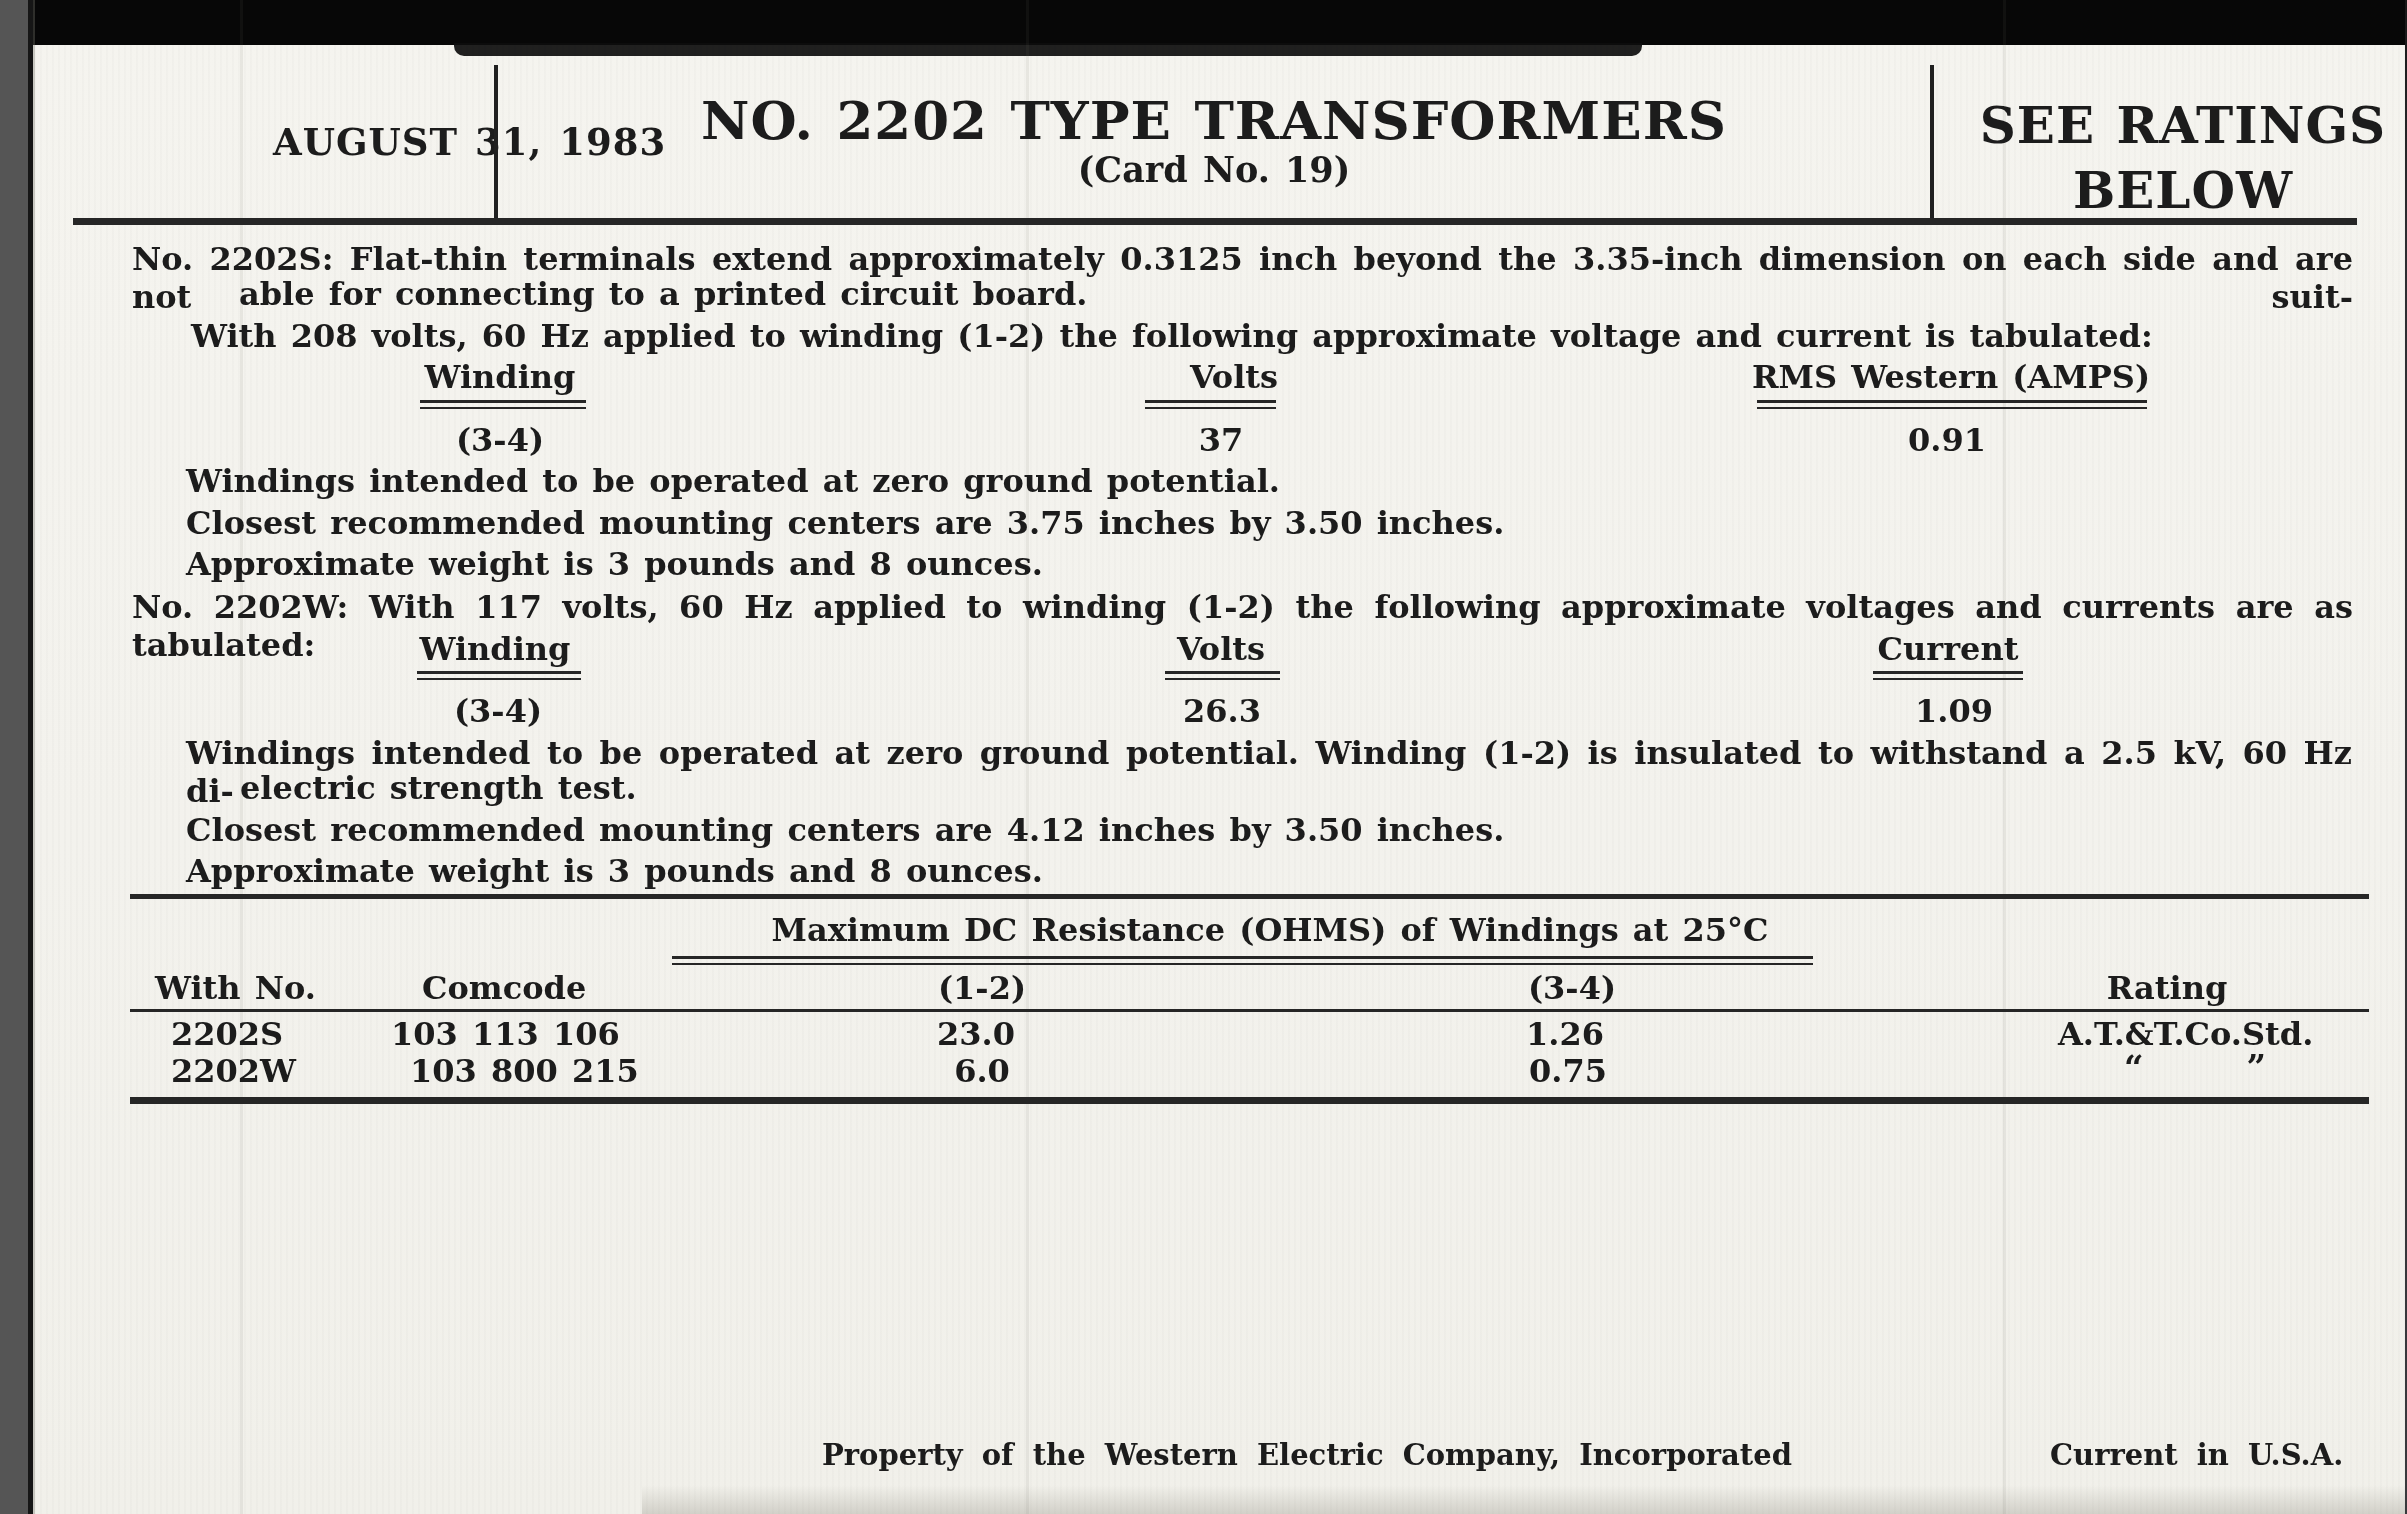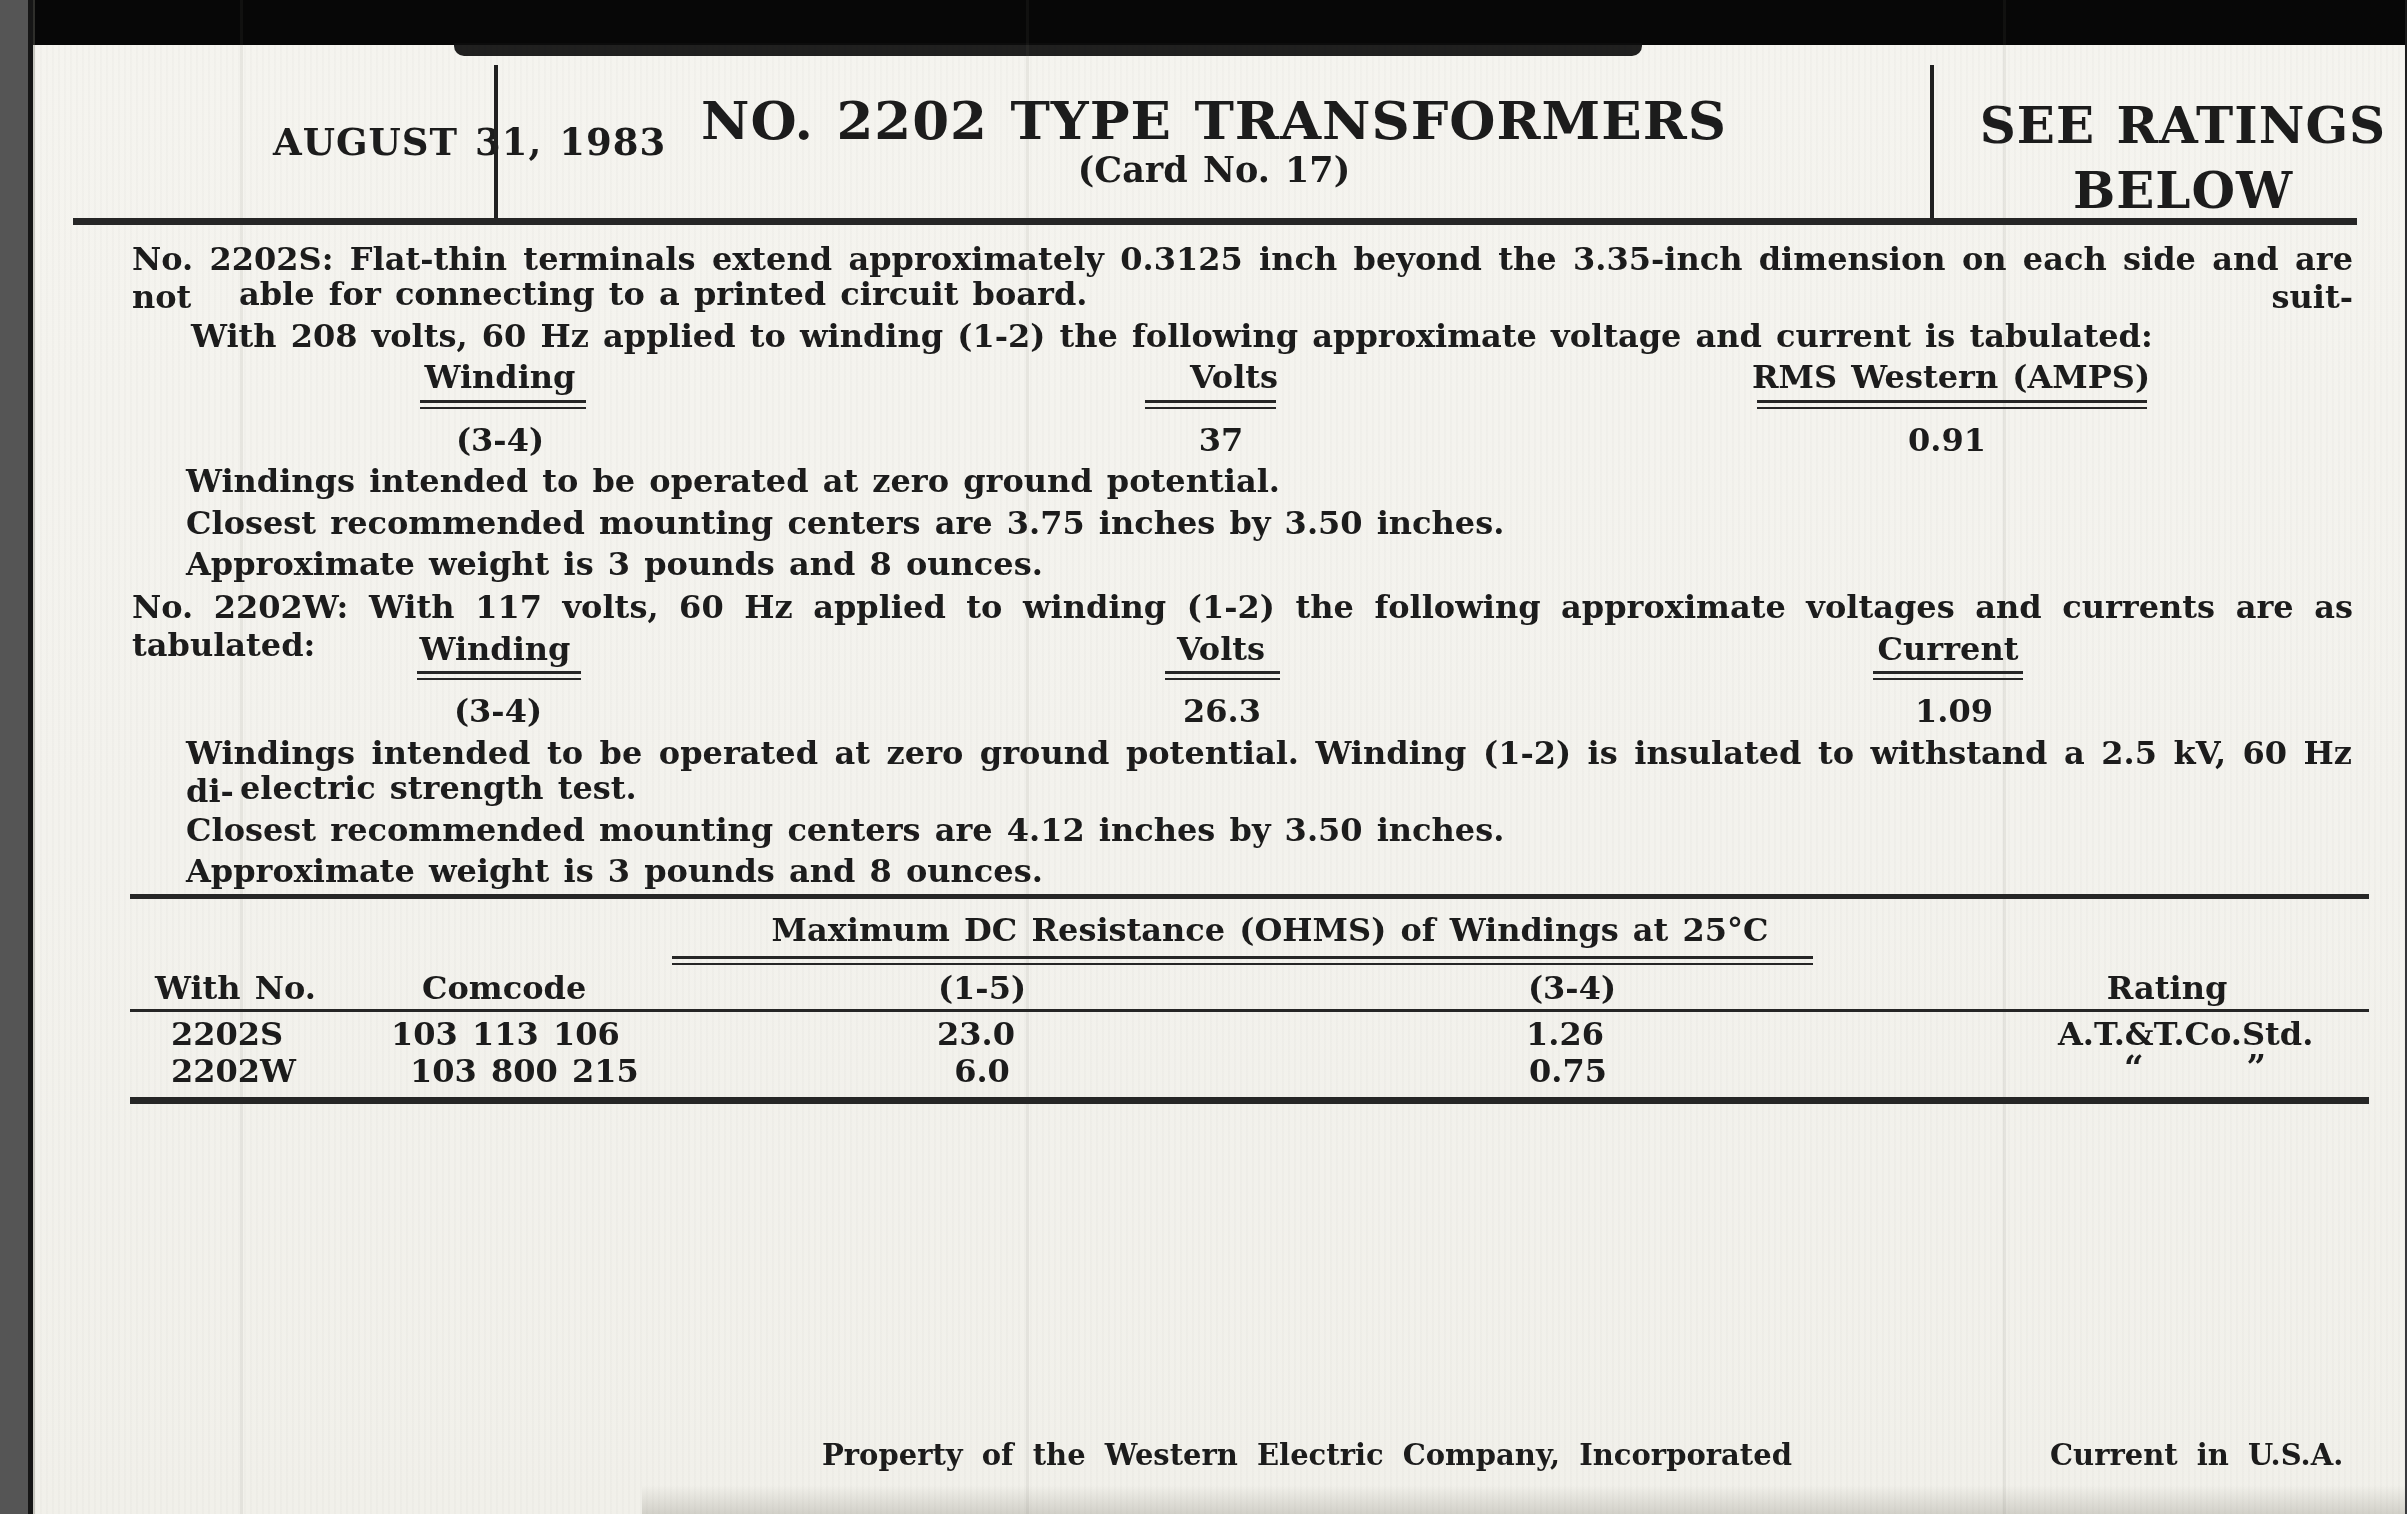--- a/index.html
+++ b/index.html
@@ -73,21 +73,21 @@
 
   <div class="topbar"></div>
   <div class="topbar-rag"></div>
   <div class="streak" style="left:212px"></div>
   <div class="streak" style="left:998px"></div>
   <div class="streak" style="left:1975px"></div>
 
   <div class="t date" style="left:245px;top:121px">AUGUST 31, 1983</div>
   <div class="vrule" style="left:466px;top:65px;width:4px;height:154px"></div>
   <div class="t title center" style="left:1186px;top:89px">NO. 2202 TYPE TRANSFORMERS</div>
-  <div class="t cardno center" style="left:1186px;top:149px">(Card No. 17)</div>
+  <div class="t cardno center" style="left:1186px;top:149px">(Card No. 19)</div>
   <div class="vrule" style="left:1902px;top:65px;width:4px;height:154px"></div>
   <div class="t ratings center" style="left:2155px;top:93px">
     <span>SEE RATINGS</span><br>
     <span>BELOW</span>
   </div>
   <div class="hrule" style="left:45px;top:218px;width:2284px;height:7px"></div>
 
   <div class="t justify" style="left:104px;top:241px;width:2221px">No. 2202S: Flat-thin terminals extend approximately 0.3125 inch beyond the 3.35-inch dimension on each side and are not suit-</div>
   <div class="t" style="left:211px;top:276px">able for connecting to a printed circuit board.</div>
   <div class="t" style="left:163px;top:318px">With 208 volts, 60 Hz applied to winding (1-2) the following approximate voltage and current is tabulated:</div>
@@ -122,21 +122,21 @@
   <div class="t" style="left:212px;top:770px">electric strength test.</div>
   <div class="t" style="left:158px;top:812px">Closest recommended mounting centers are 4.12 inches by 3.50 inches.</div>
   <div class="t" style="left:158px;top:853px">Approximate weight is 3 pounds and 8 ounces.</div>
 
   <div class="hrule" style="left:102px;top:894px;width:2239px;height:5px"></div>
   <div class="t center" style="left:1242px;top:912px">Maximum DC Resistance (OHMS) of Windings at 25°C</div>
   <div class="dblline" style="left:644px;top:956px;width:1141px"></div>
 
   <div class="t" style="left:127px;top:970px">With No.</div>
   <div class="t" style="left:394px;top:970px">Comcode</div>
-  <div class="t center" style="left:954px;top:970px">(1-5)</div>
+  <div class="t center" style="left:954px;top:970px">(1-2)</div>
   <div class="t center" style="left:1544px;top:970px">(3-4)</div>
   <div class="t center" style="left:2139px;top:970px">Rating</div>
   <div class="hrule" style="left:102px;top:1009px;width:2239px;height:3px"></div>
 
   <div class="t" style="left:143px;top:1016px">2202S</div>
   <div class="t" style="left:363px;top:1016px">103 113 106</div>
   <div class="t center" style="left:948px;top:1016px">23.0</div>
   <div class="t center" style="left:1537px;top:1016px">1.26</div>
   <div class="t" style="left:2030px;top:1016px">A.T.&amp;T.Co.Std.</div>
 

